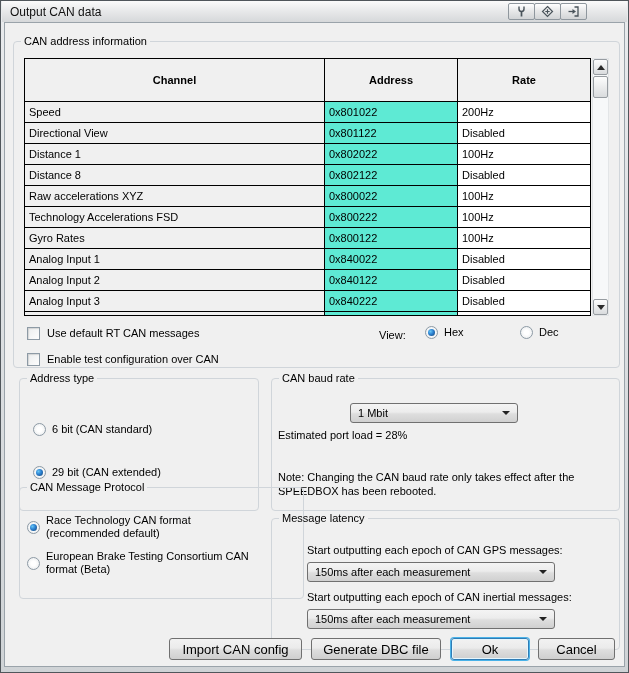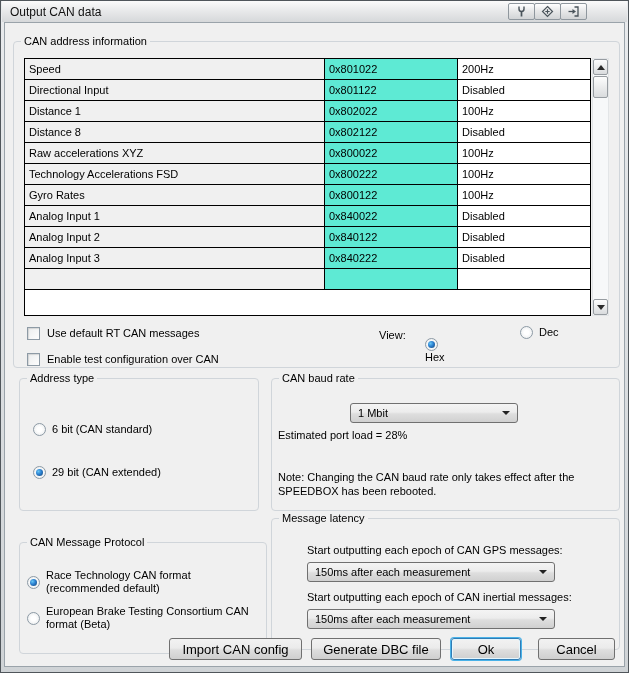--- a/index.html
+++ b/index.html
@@ -129,28 +129,33 @@
       </button>
     </div>
   </div>
 
   <div class="client-frame"></div>
 
   <fieldset class="group" style="left:12px;top:34px;width:607px;height:333px;">
     <legend>CAN address information</legend>
 
     <div class="table">
+      <div class="thead">
+        <div class="th c1">Channel</div>
+        <div class="th c2">Address</div>
+        <div class="th c3">Rate</div>
+      </div>
       <div>
           <div class="tr">
             <div class="td c1">Speed</div>
             <div class="td c2">0x801022</div>
             <div class="td c3">200Hz</div>
           </div>
           <div class="tr">
-            <div class="td c1">Directional Input</div>
+            <div class="td c1">Directional View</div>
             <div class="td c2">0x801122</div>
             <div class="td c3">Disabled</div>
           </div>
           <div class="tr">
             <div class="td c1">Distance 1</div>
             <div class="td c2">0x802022</div>
             <div class="td c3">100Hz</div>
           </div>
           <div class="tr">
             <div class="td c1">Distance 8</div>
@@ -209,21 +214,21 @@
     <div class="check-row" style="left:13px;top:280px;">
       <span class="checkbox"></span>
       <span class="rlabel">Use default RT CAN messages</span>
     </div>
     <div class="check-row" style="left:13px;top:306px;">
       <span class="checkbox"></span>
       <span class="rlabel">Enable test configuration over CAN</span>
     </div>
 
     <span class="static" style="left:365px;top:281px;">View:</span>
-    <div class="radio-row" style="left:411px;top:291px;flex-direction:column;">
+    <div class="radio-row" style="left:411px;top:279px;">
       <span class="radio on"></span>
       <span class="rlabel">Hex</span>
     </div>
     <div class="radio-row" style="left:506px;top:279px;">
       <span class="radio"></span>
       <span class="rlabel">Dec</span>
     </div>
   </fieldset>
 
   <fieldset class="group" style="left:18px;top:371px;width:240px;height:139px;">
@@ -241,21 +246,21 @@
   <fieldset class="group" style="left:270px;top:371px;width:349px;height:139px;">
     <legend>CAN baud rate</legend>
     <div class="dropdown" style="left:78px;top:19px;width:168px;">
       <span>1 Mbit</span>
       <span class="dd-arrow"></span>
     </div>
     <span class="static" style="left:6px;top:44px;">Estimated port load = 28%</span>
     <span class="static" style="left:6px;top:86px;width:338px;">Note: Changing the CAN baud rate only takes effect after the SPEEDBOX has been rebooted.</span>
   </fieldset>
 
-  <fieldset class="group" style="left:18px;top:535px;width:248px;height:118px;">
+  <fieldset class="group" style="left:18px;top:480px;width:285px;height:118px;">
     <legend>CAN Message Protocol</legend>
     <div class="radio-row" style="left:7px;top:21px;">
       <span class="radio on"></span>
       <span class="rlabel" style="width:175px;">Race Technology CAN format (recommended default)</span>
     </div>
     <div class="radio-row" style="left:7px;top:57px;">
       <span class="radio"></span>
       <span class="rlabel" style="width:212px;">European Brake Testing Consortium CAN format (Beta)</span>
     </div>
   </fieldset>
@@ -269,16 +274,16 @@
     </div>
     <span class="static" style="left:35px;top:66px;">Start outputting each epoch of CAN inertial messages:</span>
     <div class="dropdown" style="left:35px;top:85px;width:248px;">
       <span>150ms after each measurement</span>
       <span class="dd-arrow"></span>
     </div>
   </fieldset>
 
   <button class="btn" style="left:168px;top:637px;width:133px;">Import CAN config</button>
   <button class="btn" style="left:310px;top:637px;width:130px;">Generate DBC file</button>
-  <button class="btn default" style="left:450px;top:637px;width:70px;">Ok</button>
+  <button class="btn default" style="left:450px;top:637px;width:78px;">Ok</button>
   <button class="btn" style="left:537px;top:637px;width:77px;">Cancel</button>
 
 </div>
 
 </body></html>

